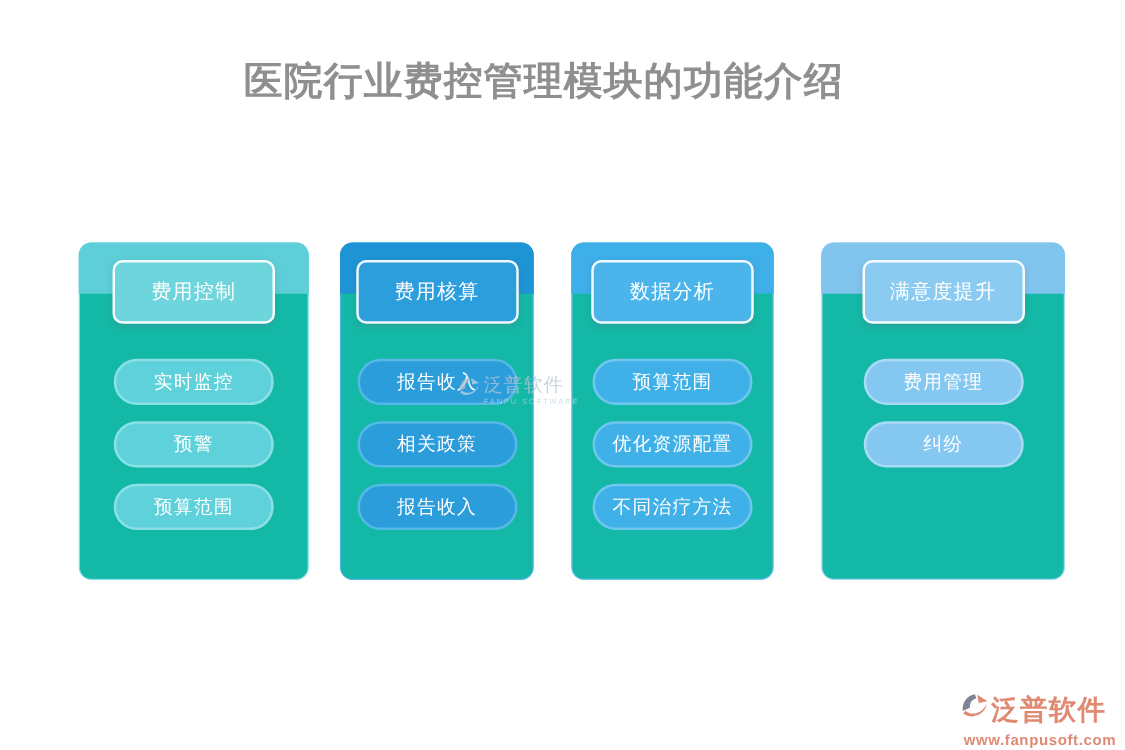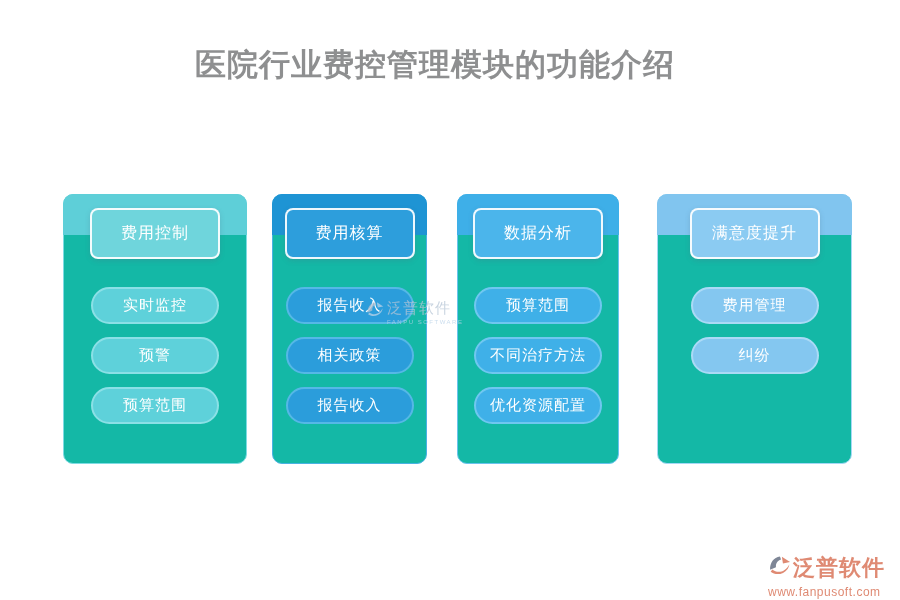--- a/index.html
+++ b/index.html
@@ -53,22 +53,22 @@
   .wm-brand{font-size:15px;color:#b7c6d6;letter-spacing:1px;font-family:"DejaVu Serif","Liberation Serif",serif;}
   .wm-caption{font-size:6px;color:#b9d2e8;letter-spacing:1.5px;margin-top:3px;}
   
   .footer-logo{position:absolute;left:768px;top:553px;width:125px;}
   .fl-row{display:flex;align-items:center;gap:2px;}
   .fl-brand{
     font-family:"DejaVu Serif","Liberation Serif",serif;font-weight:bold;
     font-size:22px;color:#df8a73;letter-spacing:1px;white-space:nowrap;
   }
   .fl-url{
-    font-size:12px;font-weight:normal;color:#df8a73;letter-spacing:0.5px;
-    margin-top:2px;text-align:left;white-space:nowrap;
+    font-size:12px;font-weight:bold;color:#df8a73;letter-spacing:0.5px;
+    margin-top:2px;text-align:right;white-space:nowrap;
   }
 </style>
 </head>
 <body>
 
 <div id="stage">
 
   <div class="title">医院行业费控管理模块的功能介绍</div>
 
   <div class="card c0" style="--border: #7edce3; --band: #5ecfd8; --head: #6fd5dc; --btn: #5ed1da; --btnborder: #8be0e6;">
@@ -95,22 +95,22 @@
     </div>
   </div>
 
   <div class="card c2" style="--border: #6ac3ee; --band: #3eafe8; --head: #4bb5eb; --btn: #3fb0e8; --btnborder: #6fc7f0;">
     <div class="band"></div>
     <div class="head">
       <span>数据分析</span>
     </div>
     <div class="btns">
       <div class="pill">预算范围</div>
+      <div class="pill">优化资源配置</div>
       <div class="pill">不同治疗方法</div>
-      <div class="pill">优化资源配置</div>
     </div>
   </div>
 
   <div class="card c3" style="--border: #a5d8f5; --band: #81c5ef; --head: #8bcbf2; --btn: #84c7f0; --btnborder: #abdaf6;">
     <div class="band"></div>
     <div class="head">
       <span>满意度提升</span>
     </div>
     <div class="btns">
       <div class="pill">费用管理</div>

